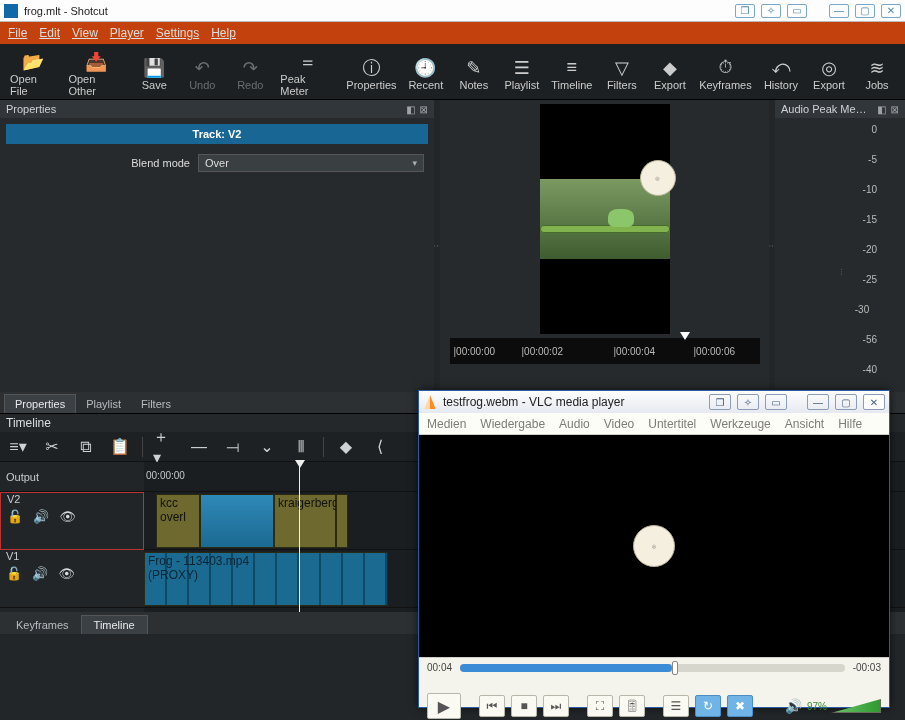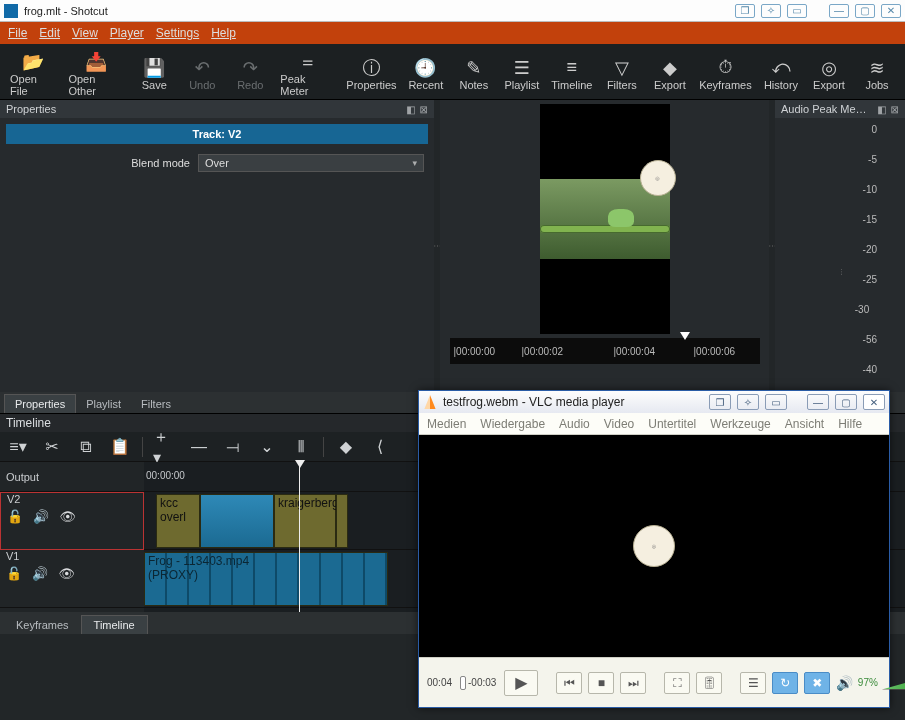--- a/index.html
+++ b/index.html
@@ -332,23 +332,23 @@
     border-bottom:1px solid #cfcfc5;
   }
   .vlc-stage{
     flex:1;background:#000;position:relative;
     display:flex;align-items:center;justify-content:center;
   }
   .vlc-stage .badge-circle{position:static; width:42px;height:42px;}
   .vlc-controls{
     height:50px;background:#f4f4ec;
     border-top:1px solid #cfcfc5;
-    display:flex;flex-direction:row;
+    display:flex;flex-direction:column;
     padding:4px 8px;
-    gap:8px;
+    gap:20px;
   }
   .vlc-seek{
     display:flex;align-items:center;gap:8px;
     font-size:10px;color:#444;
   }
   .seekbar{
     flex:1;height:8px;background:#d6d6cd;border-radius:4px;
     position:relative;
   }
   .seekbar .fill{

